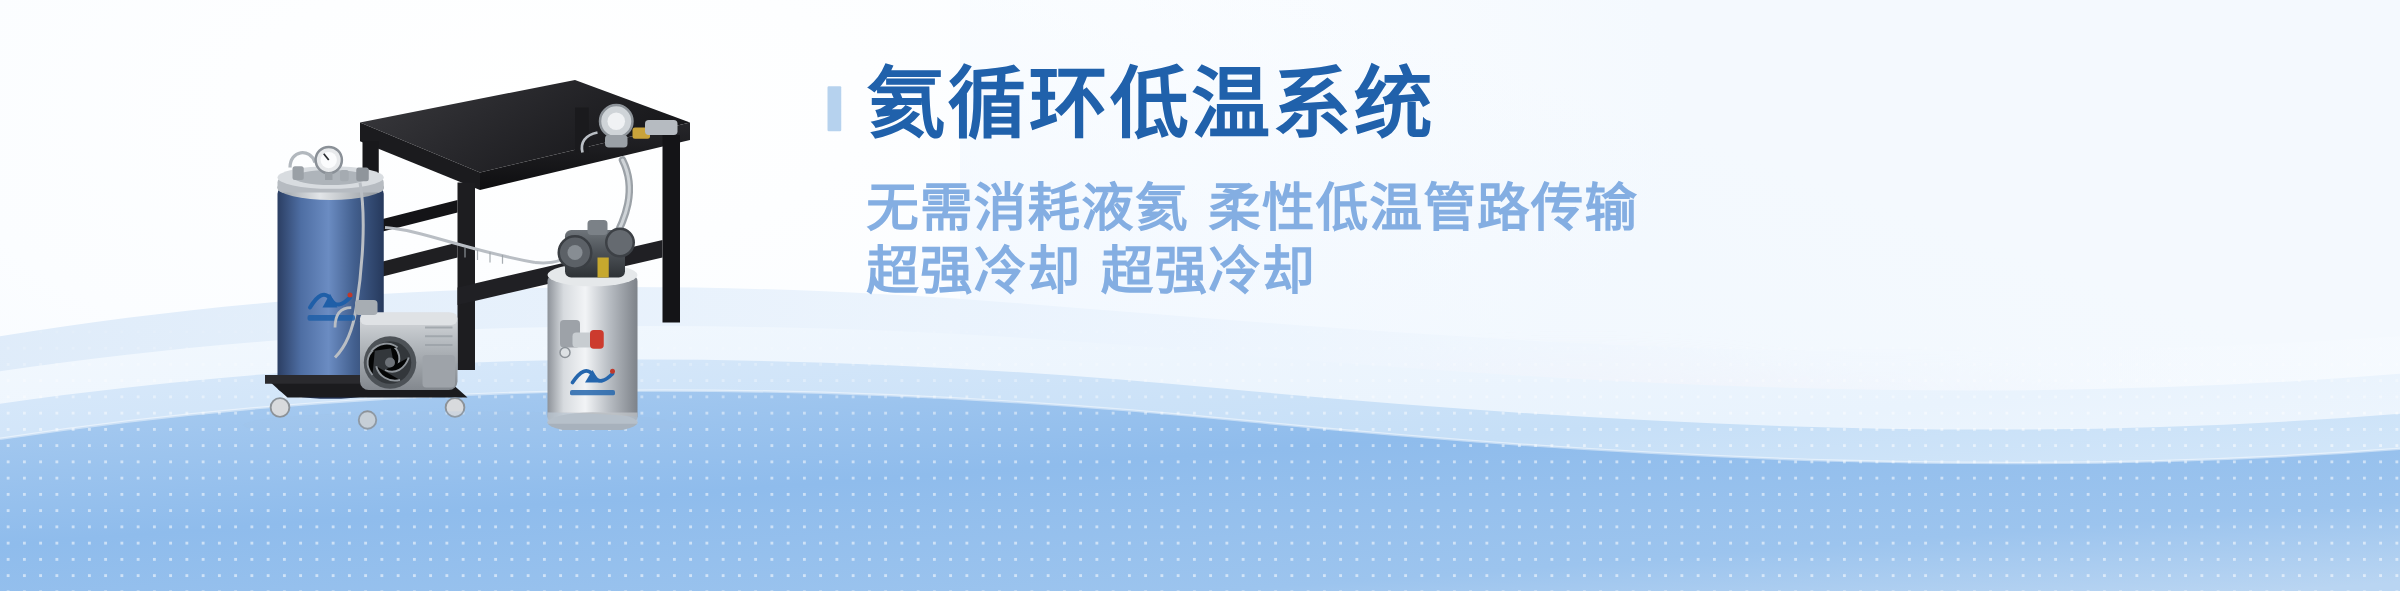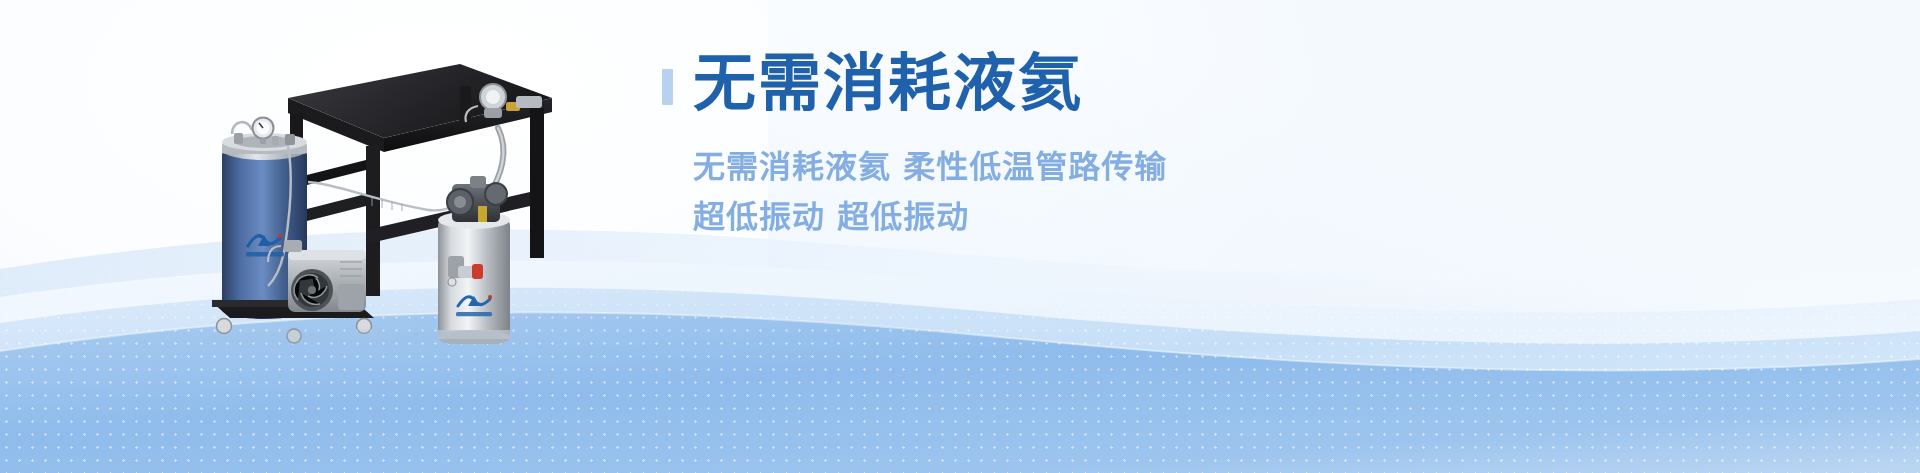--- a/index.html
+++ b/index.html
@@ -83,21 +83,21 @@
     color:#2061ab;
     letter-spacing:2px;
     white-space:nowrap;
     font-family:"DejaVu Sans","Liberation Sans",sans-serif;
   }
   .sublines {
     margin-top:26px;
     margin-left:31px;
   }
   .subline {
-    font-size:32px;
+    font-size:42px;
     line-height:50px;
     font-weight:bold;
     color:#84aee2;
     letter-spacing:1px;
     white-space:nowrap;
     font-family:"DejaVu Sans","Liberation Sans",sans-serif;
   }
 </style>
 </head>
 <body>
@@ -322,21 +322,21 @@
         <path d="M318,72 C308,74 304,80 306,88" fill="none" stroke="#b9bec4" stroke-width="2.2"></path>
       </g>
 
       <ellipse cx="210" cy="306" rx="175" ry="11" fill="#9fc0e4" opacity=".18"></ellipse>
     </svg>
   </div>
 
   <div class="copy">
     <div class="title-row">
       <span class="title-bar"></span>
-      <h1 class="title">无需消耗液氦</h1>
+      <h1 class="title">氦循环低温系统</h1>
     </div>
     <div class="sublines">
       <p class="subline">无需消耗液氦  柔性低温管路传输</p>
-      <p class="subline">超低振动  超低振动</p>
+      <p class="subline">超强冷却  超强冷却</p>
     </div>
   </div>
 
 </div>
 
 </body></html>

